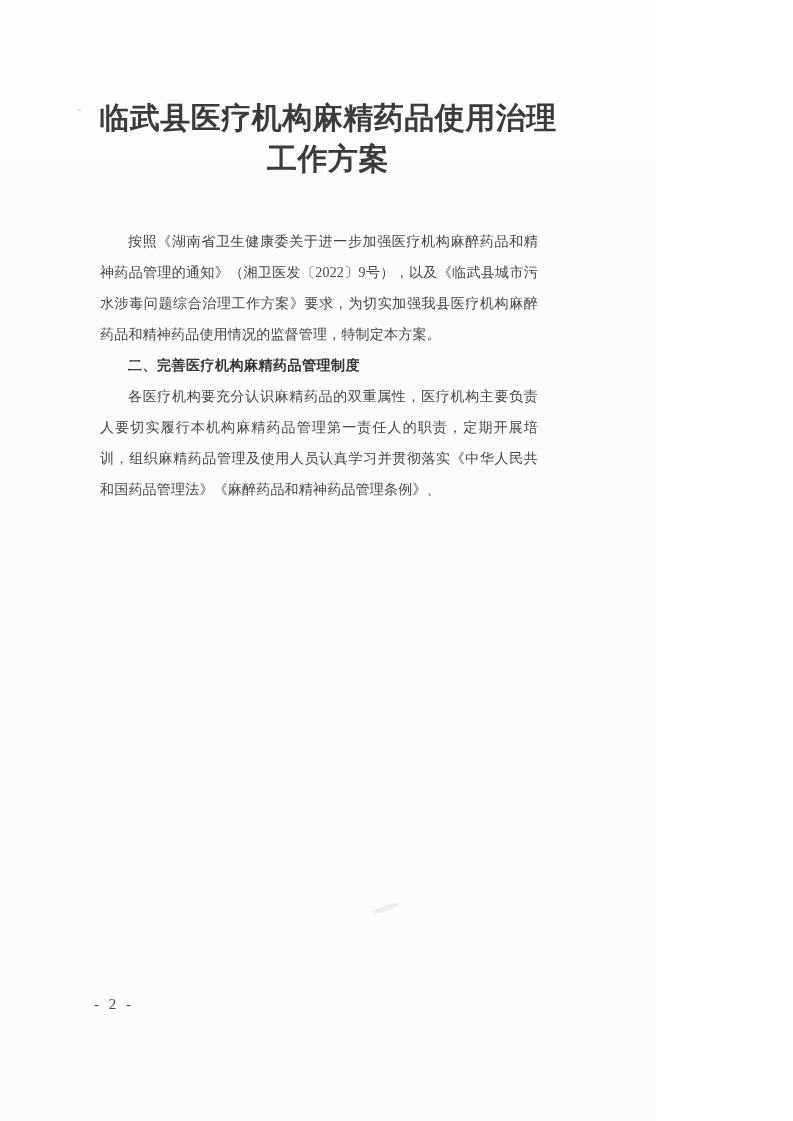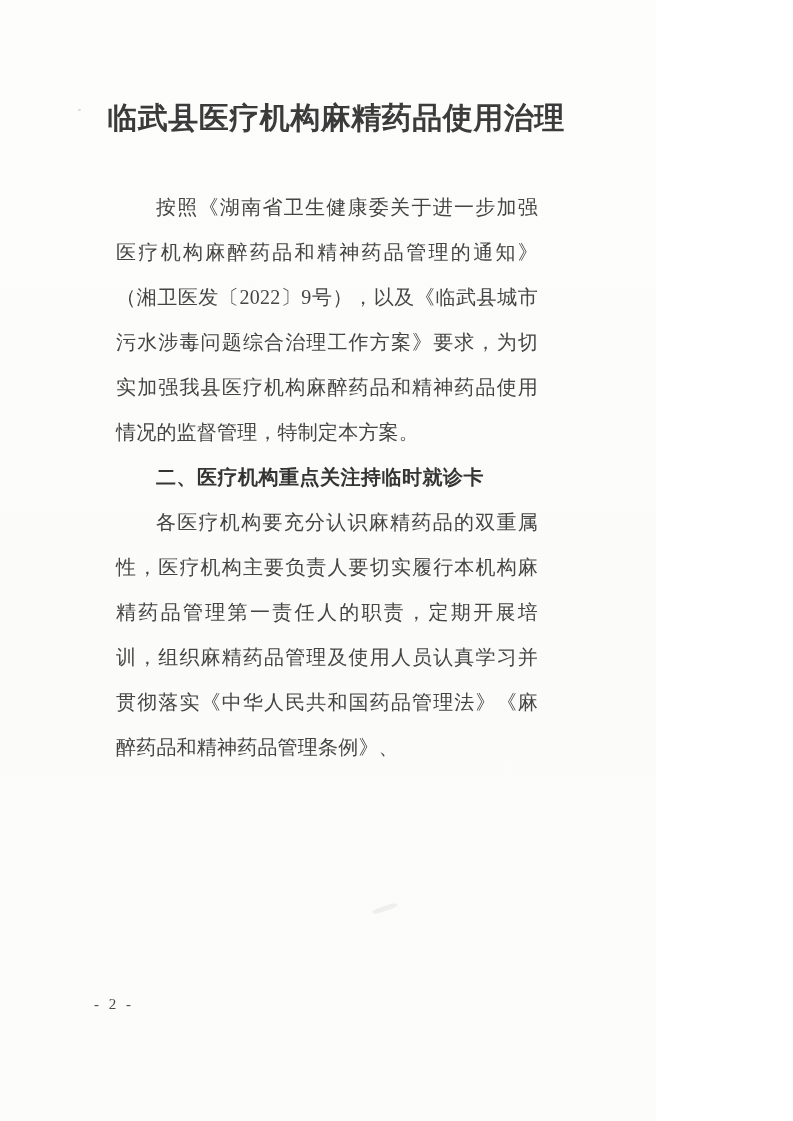--- a/index.html
+++ b/index.html
@@ -9,21 +9,20 @@
   }
   .page {
     position: relative;
     width: 656px;
     height: 1121px;
     background: linear-gradient(180deg, #fdfdfc 0%, #fbfbf9 55%, #fcfcfa 100%);
     overflow: hidden;
     font-family: "Liberation Serif", "DejaVu Serif", serif;
     color: #424242;
     box-sizing: border-box;
-    padding-left: 16px;
   }
   
   .speck {
     position: absolute;
     border-radius: 50%;
     background: #b9b9b4;
     opacity: 0.55;
   }
   .speck.s1 { left: 78px;  top: 109px; width: 3px; height: 2px; }
   .speck.s2 { left: 372px; top: 906px; width: 26px; height: 5px; opacity: 0.18; transform: rotate(-18deg); border-radius: 40%; }
@@ -36,22 +35,22 @@
     line-height: 41px;
     font-weight: 700;
     color: #3b3b3b;
     letter-spacing: 0.5px;
     font-family: "Liberation Serif", "DejaVu Serif", serif;
   }
   .title .title-line { display: block; }
 
   .doc-body {
     margin: 47px 118px 0 100px;
-    font-size: 20px;
-    line-height: 45px;
+    font-size: 14px;
+    line-height: 31px;
     text-align: justify;
     text-justify: inter-ideograph;
     color: #454545;
   }
   .doc-body p { margin: 0; }
   .para {
     text-indent: 2em;
     letter-spacing: 0.2px;
   }
   .heading {
@@ -74,23 +73,24 @@
 </head>
 <body>
 
 <div class="page">
 
   <span class="speck s1"></span>
   <span class="speck s2"></span>
 
   <h1 class="title">
     <span class="title-line">临武县医疗机构麻精药品使用治理</span>
+    <span class="title-line">工作方案</span>
   </h1>
 
   <div class="doc-body">
     <p class="para">按照《湖南省卫生健康委关于进一步加强医疗机构麻醉药品和精神药品管理的通知》（湘卫医发〔2022〕9号），以及《临武县城市污水涉毒问题综合治理工作方案》要求，为切实加强我县医疗机构麻醉药品和精神药品使用情况的监督管理，特制定本方案。</p>
-    <p class="heading">二、医疗机构重点关注持临时就诊卡</p>
+    <p class="heading">二、完善医疗机构麻精药品管理制度</p>
     <p class="para">各医疗机构要充分认识麻精药品的双重属性，医疗机构主要负责人要切实履行本机构麻精药品管理第一责任人的职责，定期开展培训，组织麻精药品管理及使用人员认真学习并贯彻落实《中华人民共和国药品管理法》《麻醉药品和精神药品管理条例》、</p>
   </div>
 
   <div class="page-number">- 2 -</div>
 
 </div>
 
 </body></html>

